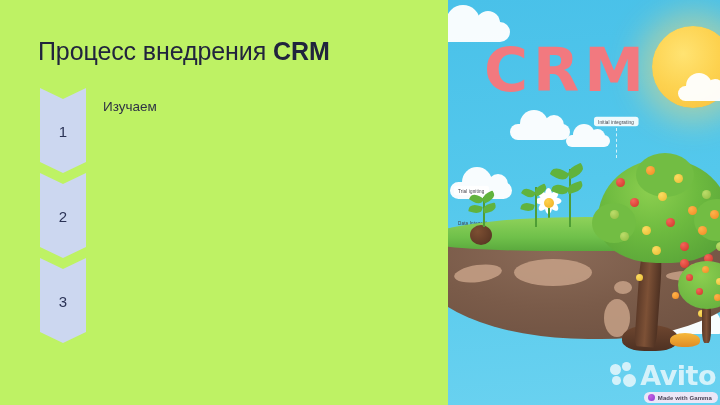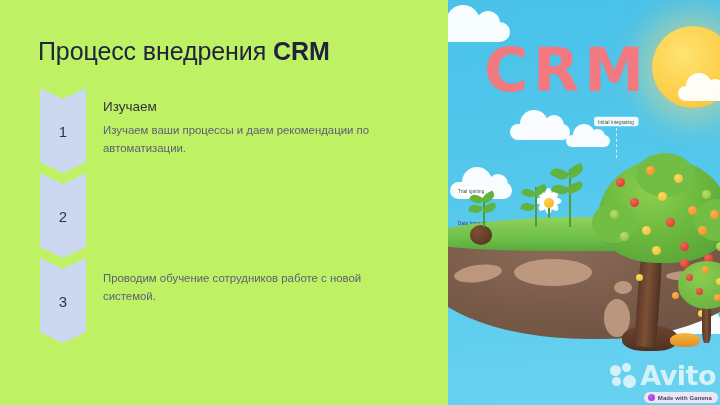--- a/index.html
+++ b/index.html
@@ -309,21 +309,21 @@
   }
   .falling {
     position: absolute;
     width: 7px; height: 7px;
     border-radius: 50%;
   }
   
   .avito-wm {
     position: absolute;
     right: 4px; bottom: 16px;
-    display: flex; align-items: center;
+    display: flex; align-items: flex-start;
     opacity: 0.72;
     pointer-events: none;
   }
   .avito-dots { position: relative; width: 28px; height: 26px; margin-right: 2px; }
   .avito-dots span {
     position: absolute; border-radius: 50%; background: #fff;
   }
   .ad1 { left: 0;   top: 2px;  width: 11px; height: 11px; }
   .ad2 { left: 12px;top: 0;    width: 9px;  height: 9px; }
   .ad3 { left: 2px; top: 14px; width: 9px;  height: 9px; }
@@ -362,40 +362,38 @@
     <div class="steps">
 
       <div class="step">
         <div class="chev-wrap">
           <div class="chev">
             <span class="chev-num">1</span>
           </div>
         </div>
         <div class="step-txt">
           <div class="step-title">Изучаем</div>
-          <div class="step-desc">Изучаем ваши процессы и даем рекомендации по автоматизации.</div>
         </div>
       </div>
 
       <div class="step">
         <div class="chev-wrap">
           <div class="chev">
             <span class="chev-num">2</span>
           </div>
         </div>
       </div>
 
       <div class="step">
         <div class="chev-wrap">
           <div class="chev">
             <span class="chev-num">3</span>
           </div>
         </div>
         <div class="step-txt">
-          <div class="step-desc">Проводим обучение сотрудников работе с новой системой.</div>
         </div>
       </div>
 
     </div>
   </div>
 
   <div class="right">
     <div class="sky"></div>
     <div class="sun"></div>
 

